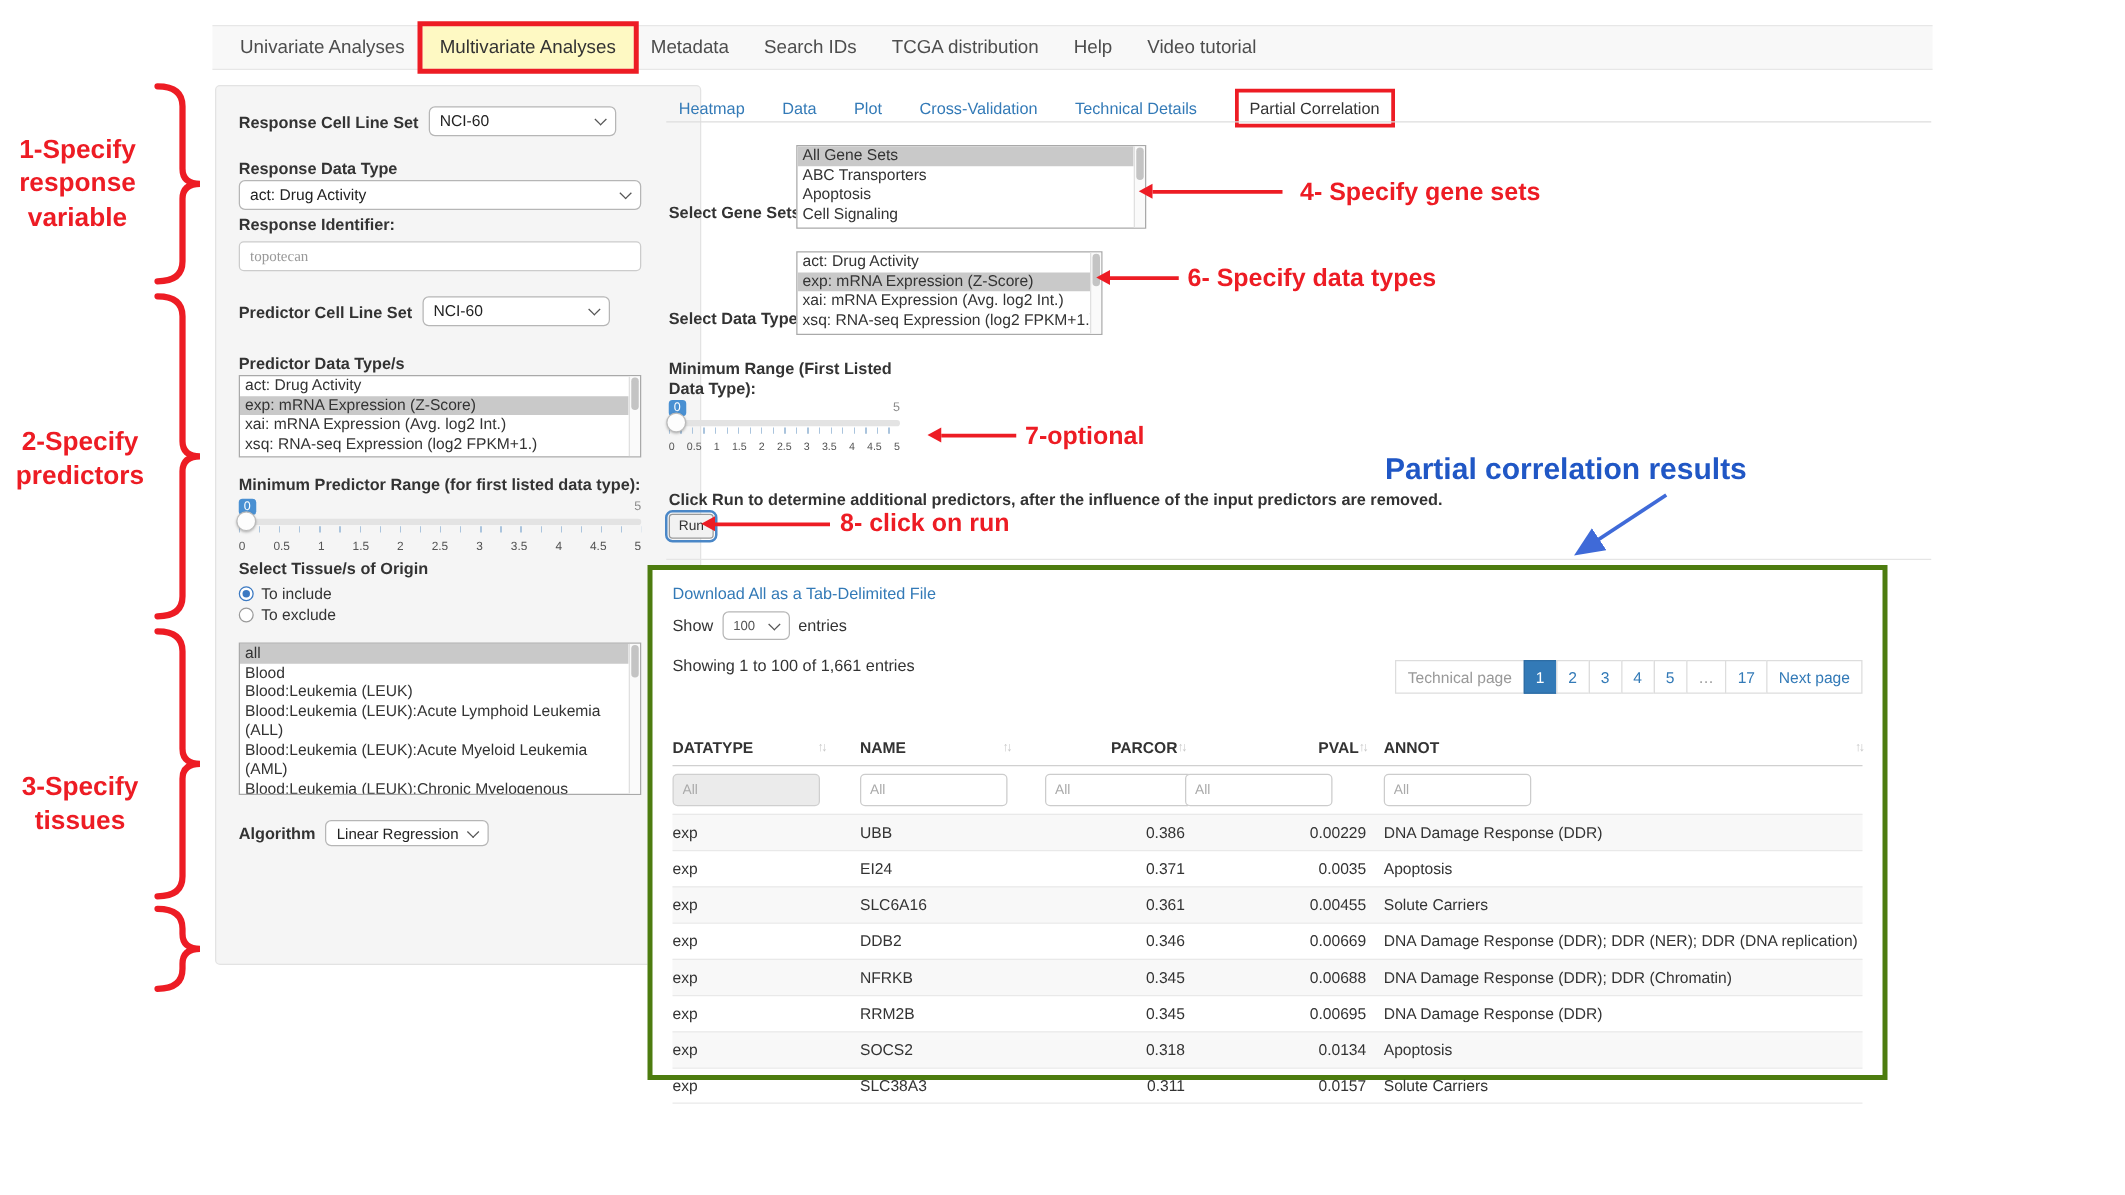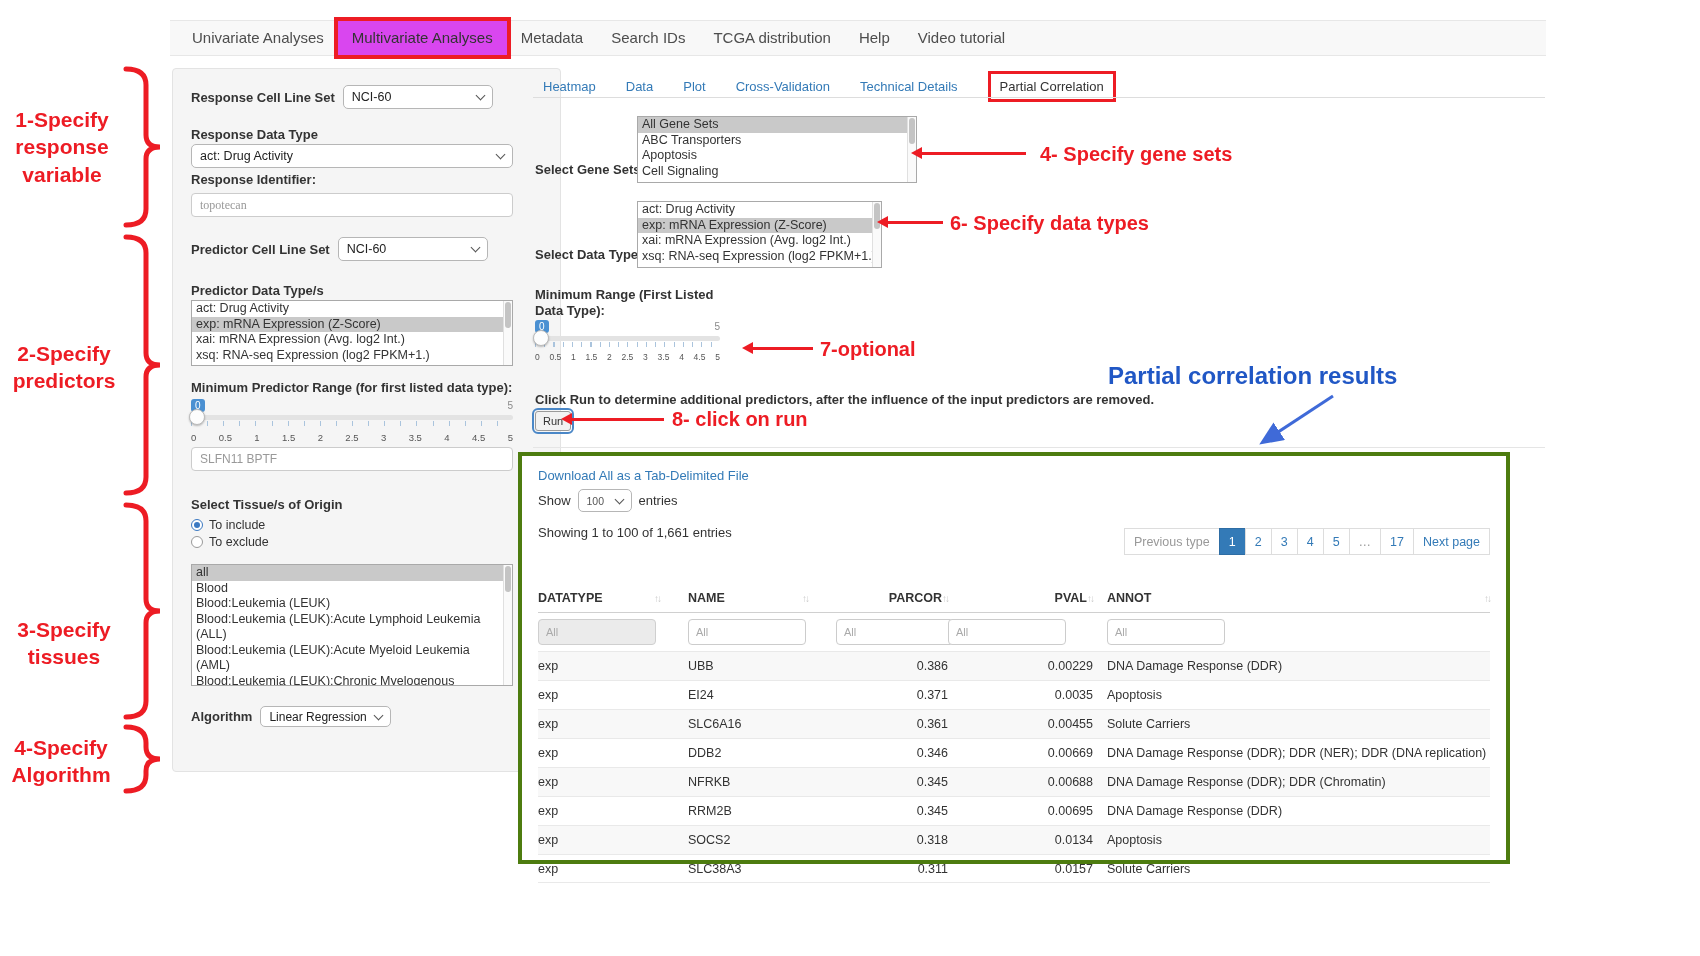--- a/index.html
+++ b/index.html
@@ -5,21 +5,21 @@
   * { box-sizing: border-box; margin: 0; padding: 0; }
   html,body { background:#fff; }
   body { font-family:"Liberation Sans","DejaVu Sans",sans-serif; color:#333; }
   .stage { position:relative; width:1700px; height:956px; background:#fff; overflow:hidden; }
 
   
   .top-nav { position:absolute; left:170px; top:20px; width:1376px; height:36px;
     background:#f8f8f8; border-top:1px solid #e7e7e7; border-bottom:1px solid #e7e7e7;
     display:flex; align-items:center; padding-left:8px; }
   .nav-item { padding:0 14px; line-height:34px; font-size:15px; color:#4d4d4d; cursor:default; white-space:nowrap; }
-  .nav-item.active { background:#d946ef; color:#333; outline:4px solid #ed1c24; }
+  .nav-item.active { background:#fef9c3; color:#333; outline:4px solid #ed1c24; }
 
   
   .sidebar { position:absolute; left:172px; top:68px; width:389px; height:704px;
     background:#f5f5f5; border:1px solid #e3e3e3; border-radius:4px; padding:16px 18px; }
   .lbl { font-size:13px; font-weight:bold; color:#333; }
   .inline-row { display:flex; align-items:center; gap:8px; }
   .fselect { display:inline-flex; align-items:center; justify-content:space-between;
     background:#fff; border:1px solid #b6b6b6; border-radius:5px; height:24px;
     padding:0 8px; font-size:12.5px; color:#222; }
   .chev { width:7px; height:7px; border-left:1.6px solid #555; border-bottom:1.6px solid #555;
@@ -188,21 +188,20 @@
           <span class="tick-label">2</span>
           <span class="tick-label">2.5</span>
           <span class="tick-label">3</span>
           <span class="tick-label">3.5</span>
           <span class="tick-label">4</span>
           <span class="tick-label">4.5</span>
           <span class="tick-label">5</span>
         </div>
     </div>
 
-    <input class="tinput" style="margin-bottom: 26px;" value="SLFN11 BPTF">
 
     <div class="lbl" style="margin-bottom:6px;">Select Tissue/s of Origin</div>
     <div class="radio-row" style="margin-bottom:3px;">
       <span class="radio checked"></span>
       <span>To include</span>
     </div>
     <div class="radio-row" style="margin-bottom:15px;">
       <span class="radio"></span>
       <span>To exclude</span>
     </div>
@@ -298,21 +297,21 @@
     <div class="show-row">
       <span>Show</span>
       <div class="fselect show-select">
         <span>100</span>
         <span class="chev"></span>
       </div>
       <span>entries</span>
     </div>
     <div class="showing-text">Showing 1 to 100 of 1,661 entries</div>
     <div class="pagination">
-        <div class="page-btn prev">Previous type</div>
+        <div class="page-btn prev">Technical page</div>
         <div class="page-btn active">1</div>
         <div class="page-btn">2</div>
         <div class="page-btn">3</div>
         <div class="page-btn">4</div>
         <div class="page-btn">5</div>
         <div class="page-btn dots">…</div>
         <div class="page-btn">17</div>
         <div class="page-btn next">Next page</div>
       </div>
     <div class="rtable">
@@ -414,21 +413,20 @@
   <div class="rtext col" style="left:6px; top:340px; width:116px;">2-Specify predictors</div>
   <svg class="brace" style="left:122px; top:234px; height:262px;" viewBox="0 0 42 262">
       <path fill="none" stroke="#ed1c24" stroke-width="5" stroke-linecap="round" d="M4 3 Q24 3 24 19 L24 119 Q24 131 38 131 Q24 131 24 143 L24 243 Q24 259 4 259"></path>
     </svg>
 
   <div class="rtext col" style="left:6px; top:616px; width:116px;">3-Specify tissues</div>
   <svg class="brace" style="left:122px; top:502px; height:218px;" viewBox="0 0 42 218">
       <path fill="none" stroke="#ed1c24" stroke-width="5" stroke-linecap="round" d="M4 3 Q24 3 24 19 L24 97 Q24 109 38 109 Q24 109 24 121 L24 199 Q24 215 4 215"></path>
     </svg>
 
-  <div class="rtext col" style="left:0px; top:734px; width:122px;">4-Specify Algorithm</div>
   <svg class="brace" style="left:122px; top:724px; height:70px;" viewBox="0 0 42 70">
       <path fill="none" stroke="#ed1c24" stroke-width="5" stroke-linecap="round" d="M4 3 Q24 3 24 19 L24 23 Q24 35 38 35 Q24 35 24 47 L24 51 Q24 67 4 67"></path>
     </svg>
 
   <div class="rtext" style="left:1040px; top:141px;">4- Specify gene sets</div>
   <div class="rarrow" style="left:922px; top:152px; width:104px;"></div>
 
   <div class="rtext" style="left:950px; top:210px;">6- Specify data types</div>
   <div class="rarrow" style="left:888px; top:221px; width:55px;"></div>
 

